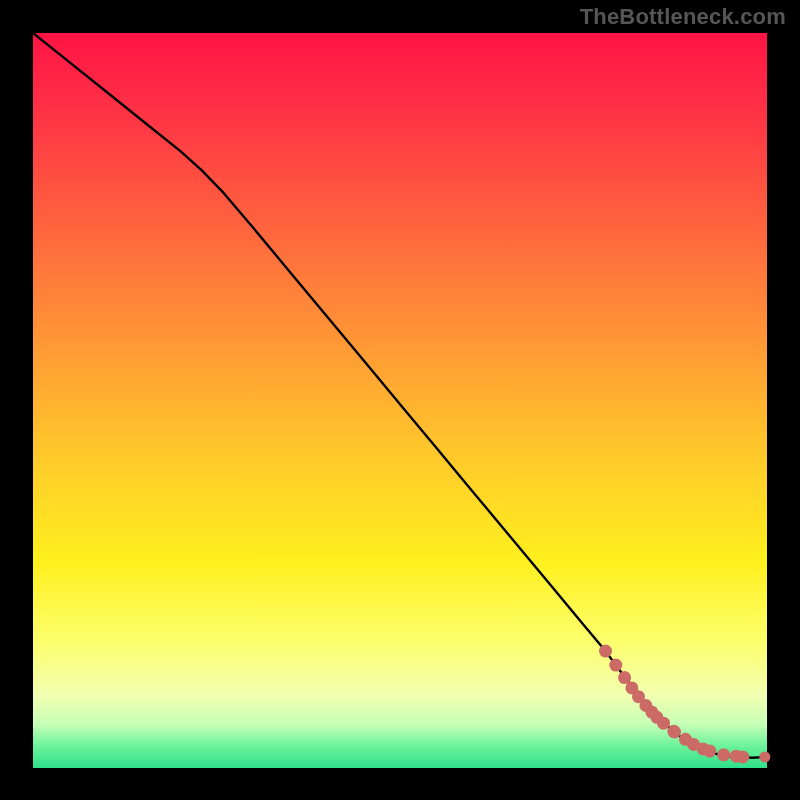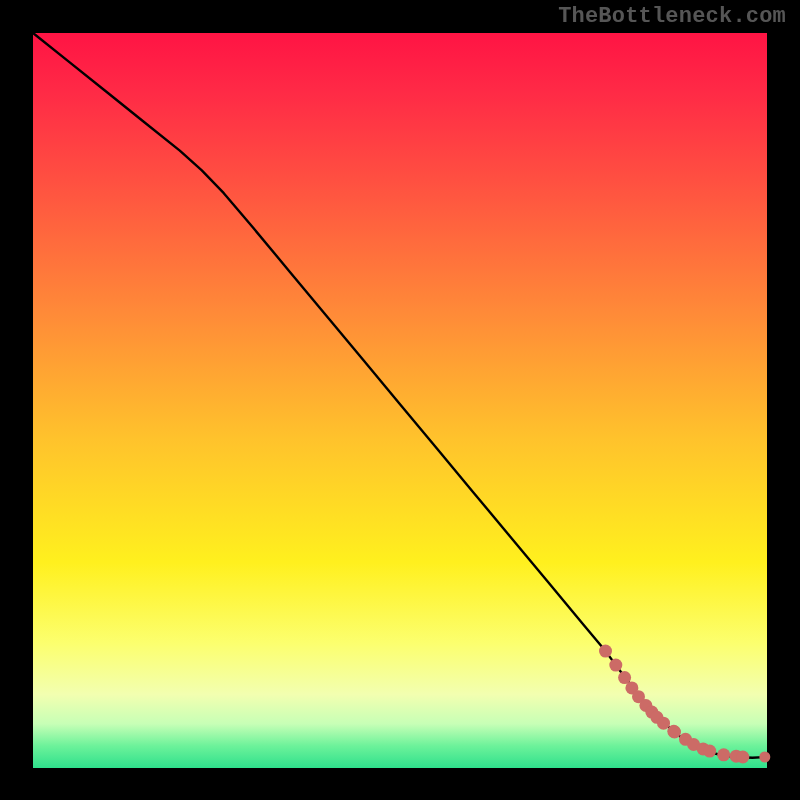--- a/index.html
+++ b/index.html
@@ -7,21 +7,21 @@
   .frame {
     position: relative;
     width: 800px;
     height: 800px;
     background: #000;
   }
   .attribution {
     position: absolute;
     top: 4px;
     right: 14px;
-    font-family: Liberation Mono, monospace;
+    font-family: Liberation Sans, sans-serif;
     font-size: 22px;
     font-weight: 600;
     color: #565656;
     letter-spacing: 0.2px;
   }
   .plot-area {
     position: absolute;
     left: 33px;
     top: 33px;
     width: 734px;

